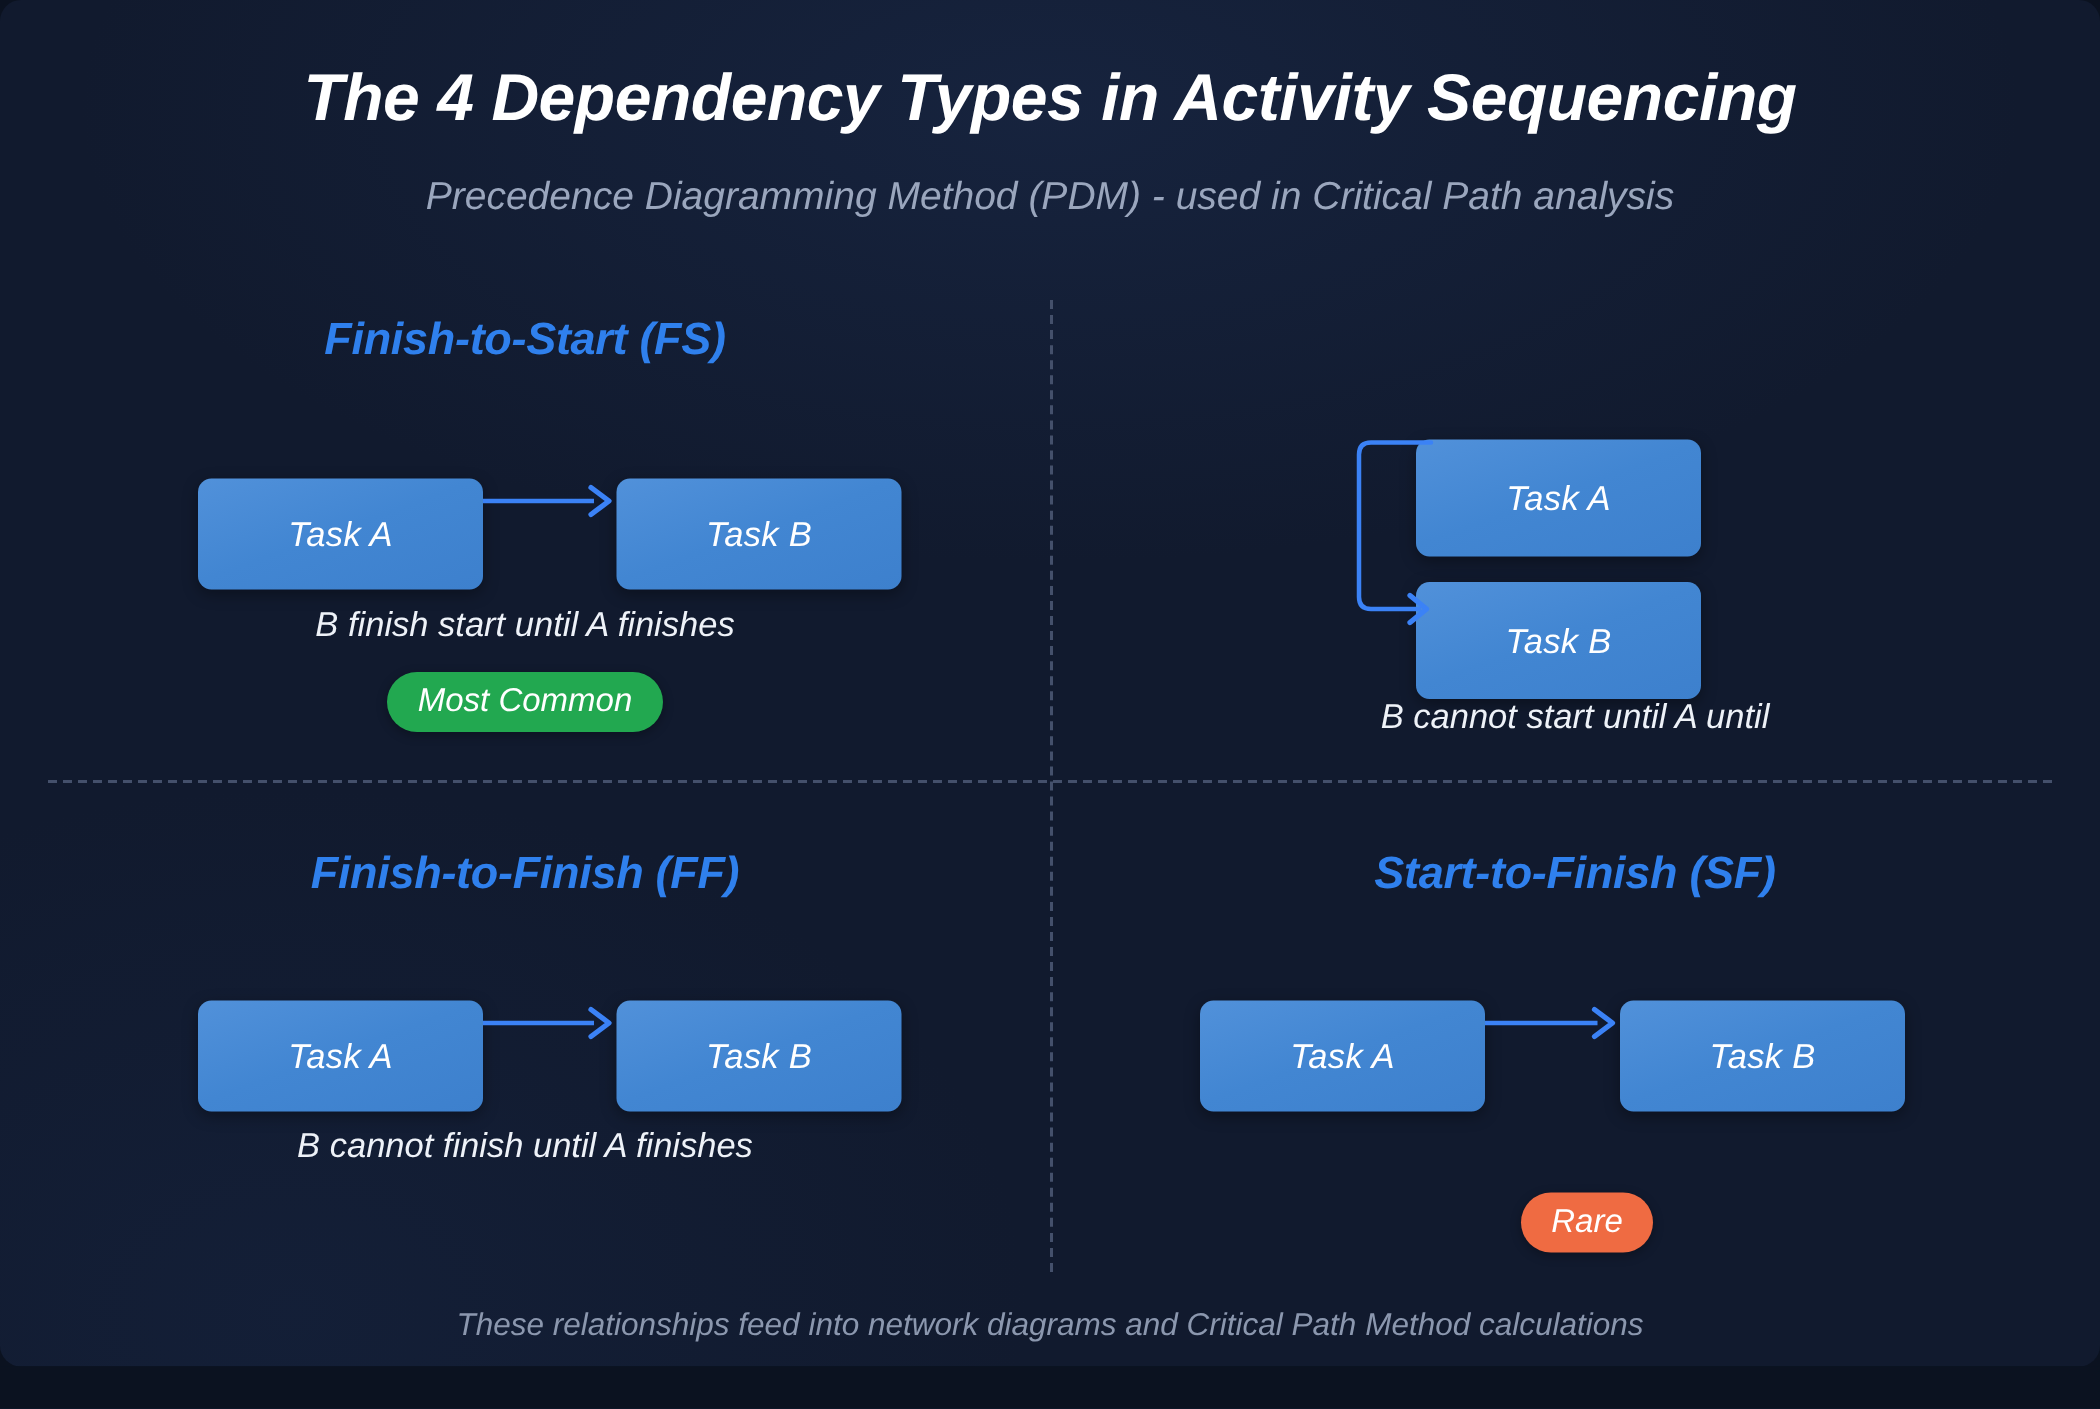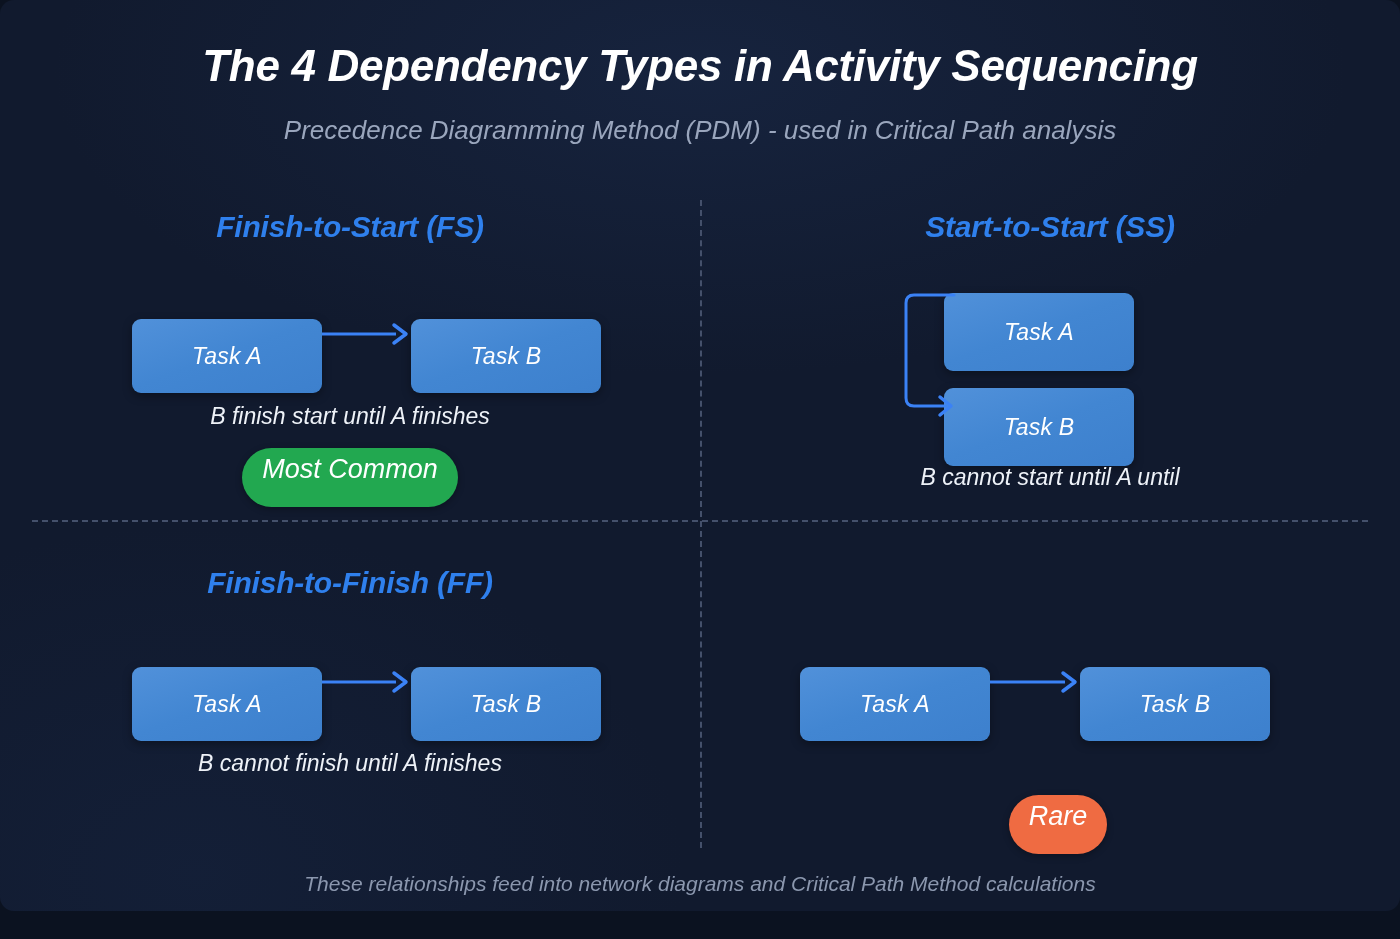--- a/index.html
+++ b/index.html
@@ -134,23 +134,23 @@
   
   #sf-task-a { left: 100px; top: 93px; width: 190px; height: 74px; }
   #sf-task-b { left: 380px; top: 93px; width: 190px; height: 74px; }
   #sf-desc   { top: 198px; }
   #sf-arrow  { position: absolute; left: 290px; top: 115px; width: 90px; height: 30px; }
   #sf-badge-wrap { position: absolute; left: 16px; right: 0; top: 243px; text-align: center; }
 
   
   .badge {
     display: inline-block;
-    padding: 8px 20px 24px;
+    padding: 8px 20px 10px;
     border-radius: 999px;
-    font-size: 27px;
+    font-size: 22px;
     font-weight: 400;
     color: #ffffff;
     line-height: 1;
     box-shadow: 0 2px 7px rgba(0,0,0,0.3);
   }
   .badge-common { background: #22a850; }
   .badge-rare   { background: #ef6b42; }
 
   
   #footer {
@@ -186,21 +186,20 @@
     </svg>
 
     <div class="q-desc" id="fs-desc">B finish start until A finishes</div>
 
     <div id="fs-badge-wrap">
       <span class="badge badge-common">Most Common</span>
     </div>
   </div>
 
   <div class="quadrant" id="q-ss">
-    <div class="q-heading">Start-to-Start (SS)</div>
 
     <div class="task-box" id="ss-task-a">Task A</div>
     <div class="task-box" id="ss-task-b">Task B</div>
 
     <svg id="ss-bracket" viewBox="0 0 60 130">
       <path d="M 58 3 L 18 3 Q 10 3 10 11 L 10 106 Q 10 114 18 114 L 50 114" fill="none" stroke="#3b82f6" stroke-width="3" stroke-linecap="round"></path>
       <polyline points="44,105 55,114 44,123" fill="none" stroke="#3b82f6" stroke-width="3.5" stroke-linecap="round" stroke-linejoin="round"></polyline>
     </svg>
 
     <div class="q-desc" id="ss-desc">B cannot start until A until</div>
@@ -214,20 +213,21 @@
 
     <svg id="ff-arrow" viewBox="0 0 89 30">
       <line x1="0" y1="15" x2="74" y2="15" stroke="#3b82f6" stroke-width="3"></line>
       <polyline points="72,6 84,15 72,24" fill="none" stroke="#3b82f6" stroke-width="3.5" stroke-linecap="round" stroke-linejoin="round"></polyline>
     </svg>
 
     <div class="q-desc" id="ff-desc">B cannot finish until A finishes</div>
   </div>
 
   <div class="quadrant" id="q-sf">
+    <div class="q-heading">Start-to-Finish (SF)</div>
 
     <div class="task-box" id="sf-task-a">Task A</div>
     <div class="task-box" id="sf-task-b">Task B</div>
 
     <svg id="sf-arrow" viewBox="0 0 90 30">
       <line x1="0" y1="15" x2="75" y2="15" stroke="#3b82f6" stroke-width="3"></line>
       <polyline points="73,6 85,15 73,24" fill="none" stroke="#3b82f6" stroke-width="3.5" stroke-linecap="round" stroke-linejoin="round"></polyline>
     </svg>
 
 

